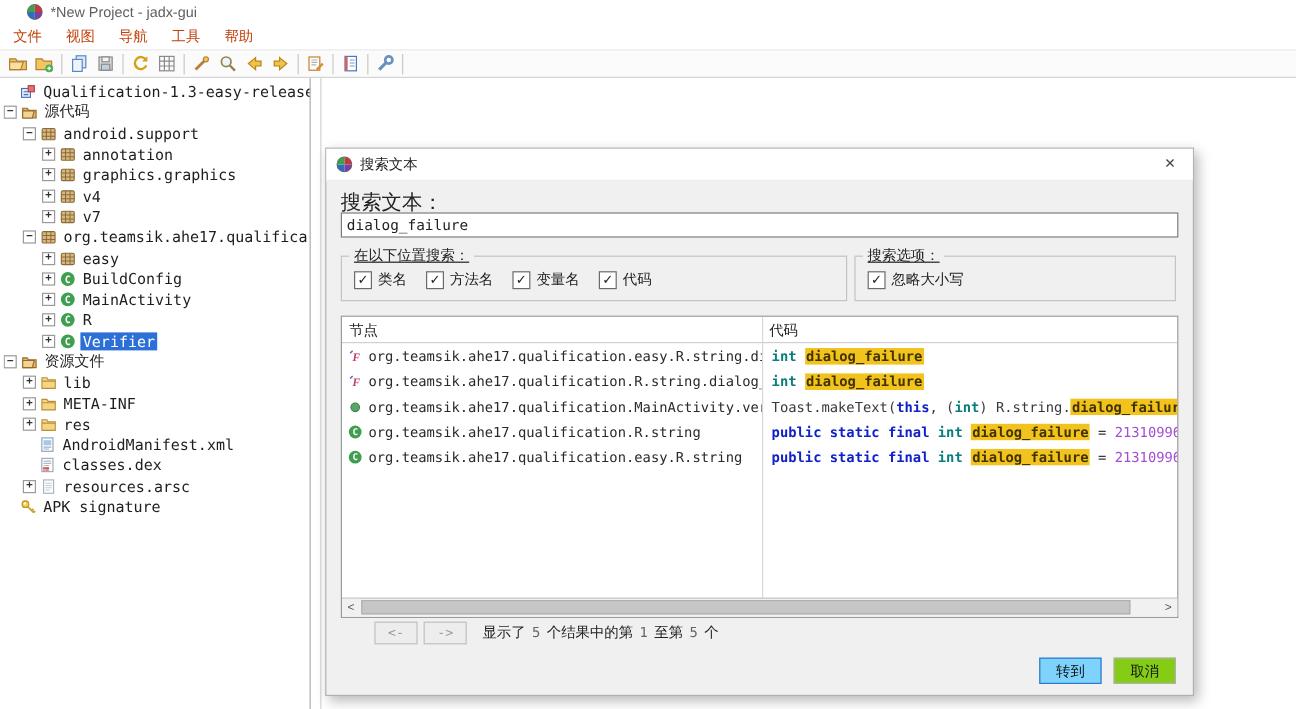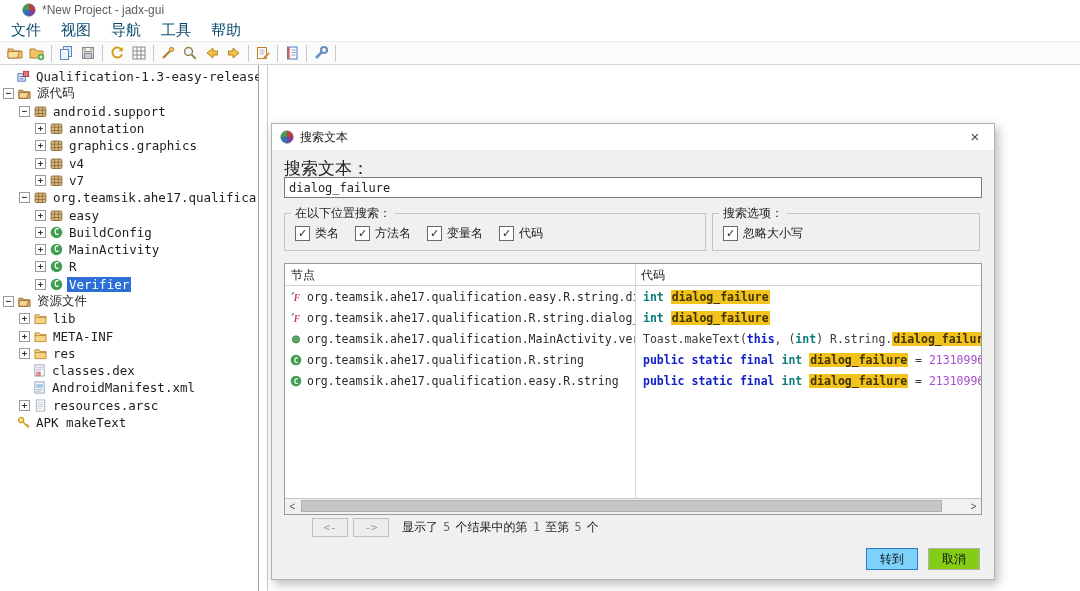--- a/index.html
+++ b/index.html
@@ -3,21 +3,21 @@
 <meta charset="utf-8">
 <style>
   html,body{margin:0;padding:0;width:1080px;height:591px;overflow:hidden;
     font-family:"Liberation Sans",sans-serif;background:#fff;}
   #app{position:relative;width:1080px;height:591px;background:#fff;}
 
   
   #titlebar{height:20px;display:flex;align-items:center;padding-left:22px;background:#fff;}
   #titlebar .ttext{font-size:12px;color:#5f5f5f;margin-left:6px;}
   #menubar{height:21px;display:flex;align-items:center;padding-left:8px;background:#fff;}
-  .mitem{font-size:15px;color:#0c4a6e;margin-right:14px;padding:2px 3px;cursor:default;}
+  .mitem{font-size:12px;color:#c2410c;margin-right:14px;padding:2px 3px;cursor:default;}
   #toolbar{height:22px;display:flex;align-items:center;padding-left:4px;background:#fbfbfb;
     border-top:1px solid #ececec;border-bottom:1px solid #d4d4d4;}
   .tbtn{width:22px;height:20px;display:flex;align-items:center;justify-content:center;border:none;background:transparent;padding:0;}
   .tsep{width:1px;height:17px;background:#c9c9c9;margin:0 3px;}
 
   
   #main{display:flex;height:527px;}
   #tree-panel{width:258px;border-right:1px solid #a0a0a0;overflow:hidden;background:#fff;}
   #splitter{width:8px;background:#fff;border-right:1px solid #c9c9c9;}
   #content-panel{flex:1;background:#fff;}
@@ -38,21 +38,21 @@
   .dlg-title{height:26px;background:#fff;display:flex;align-items:center;padding:0 8px;border-bottom:1px solid #ececec;}
   .dlg-title .dttext{font-size:12px;color:#222;margin-left:6px;flex:1;}
   .dlg-close{width:22px;height:20px;border:none;background:transparent;font-size:15px;color:#444;line-height:18px;padding:0;}
   .dlg-body{position:absolute;left:0;right:0;top:27px;bottom:0;}
   .s-label{position:absolute;left:12px;top:6px;font-size:17px;color:#222;}
   #search-input{position:absolute;left:12px;right:12px;top:26px;height:19px;border:1px solid #7a7a7a;
     font-family:"DejaVu Sans Mono",monospace;font-size:12px;color:#222;padding:0 4px;background:#fff;}
   fieldset{position:absolute;margin:0;padding:0;border:1px solid #c4c4c4;background:transparent;}
   #scope-group{left:12px;top:54px;width:420px;height:44px;}
   #options-group{left:440px;top:54px;right:14px;height:44px;}
-  legend{font-size:12px;color:#222;margin-left:6px;padding:0 4px;}
+  legend{font-size:12px;color:#222;margin-left:6px;padding:0 4px;text-decoration:underline;}
   .cbrow{display:flex;gap:16px;padding:3px 0 0 10px;}
   .cb{display:flex;align-items:center;gap:5px;font-size:12px;color:#222;}
   .box{width:13px;height:13px;border:1px solid #6a6a6a;background:#fff;display:flex;align-items:center;
     justify-content:center;font-size:11px;color:#222;flex:none;}
 
   
   #results{position:absolute;left:12px;right:12px;top:112px;height:250px;background:#fff;border:1px solid #9a9a9a;}
   .thead{display:flex;height:21px;border-bottom:1px solid #d0d0d0;}
   .th{font-size:12px;color:#222;padding:3px 0 0 6px;box-sizing:border-box;}
   .th.noded{width:350px;}
@@ -415,62 +415,62 @@
                 <path d="M1 6h12" stroke="#b98f3e"></path>
               </svg>
             </span>
             <span class="tlabel">res</span>
           </div>
           <div class="trow">
             <span class="tind" style="width: 16px;"></span>
             <span class="tspace"></span>
             <span class="icn" style="width: 13px; height: 13px; margin-right: 4px;">
               <svg viewBox="0 0 14 14" width="13" height="13">
+                <rect x="2" y="1" width="10" height="12" fill="#fff" stroke="#8aa0b8"></rect>
+                <rect x="3.5" y="3" width="7" height="4.6" fill="#a8c8e8"></rect>
+                <path d="M3.5 9.3h7M3.5 11h5" stroke="#9ab0c8"></path>
+              </svg>
+            </span>
+            <span class="tlabel">AndroidManifest.xml</span>
+          </div>
+          <div class="trow">
+            <span class="tind" style="width: 16px;"></span>
+            <span class="tspace"></span>
+            <span class="icn" style="width: 13px; height: 13px; margin-right: 4px;">
+              <svg viewBox="0 0 14 14" width="13" height="13">
                 <rect x="2" y="1" width="10" height="12" fill="#fff" stroke="#98a4b4"></rect>
                 <path d="M3.5 3.5h7M3.5 5.5h7M3.5 7.5h5" stroke="#b0bac8"></path>
                 <rect x="3" y="9" width="5.5" height="3.5" fill="#d05050"></rect>
                 <text x="5.7" y="12" font-size="3.4" fill="#fff" text-anchor="middle" font-family="monospace">dex</text>
               </svg>
             </span>
             <span class="tlabel">classes.dex</span>
           </div>
           <div class="trow">
             <span class="tind" style="width: 16px;"></span>
-            <span class="tspace"></span>
-            <span class="icn" style="width: 13px; height: 13px; margin-right: 4px;">
-              <svg viewBox="0 0 14 14" width="13" height="13">
-                <rect x="2" y="1" width="10" height="12" fill="#fff" stroke="#8aa0b8"></rect>
-                <rect x="3.5" y="3" width="7" height="4.6" fill="#a8c8e8"></rect>
-                <path d="M3.5 9.3h7M3.5 11h5" stroke="#9ab0c8"></path>
-              </svg>
-            </span>
-            <span class="tlabel">AndroidManifest.xml</span>
-          </div>
-          <div class="trow">
-            <span class="tind" style="width: 16px;"></span>
             <span class="toggle">+</span>
             <span class="icn" style="width: 13px; height: 13px; margin-right: 4px;">
               <svg viewBox="0 0 14 14" width="13" height="13">
                 <rect x="2.5" y="1" width="9" height="12" fill="#fdfdfd" stroke="#a8b0bc"></rect>
                 <path d="M4 4h6M4 6h6M4 8h6M4 10h4" stroke="#c4ccd8"></path>
               </svg>
             </span>
             <span class="tlabel">resources.arsc</span>
           </div>
           <div class="trow">
             <span class="tind" style="width: 0px;"></span>
             <span class="tspace"></span>
             <span class="icn" style="width: 13px; height: 13px; margin-right: 4px;">
               <svg viewBox="0 0 14 14" width="13" height="13">
                 <circle cx="4.5" cy="4.5" r="3" fill="#f3cd52" stroke="#b89020"></circle>
                 <circle cx="4" cy="4" r="1" fill="#fff"></circle>
                 <path d="M6.8 6.8 12 12M10.2 10.2l1.6-1.4M11.8 11.8l1.4-1.2" stroke="#c9a12e" stroke-width="1.6"></path>
               </svg>
             </span>
-            <span class="tlabel">APK makeText</span>
+            <span class="tlabel">APK signature</span>
           </div>
         </div>
     </div>
     <div id="splitter"></div>
     <div id="content-panel"></div>
   </div>
 
   <div id="dialog">
     <div class="dlg-title">
       <span class="icn" style="width: 14px; height: 14px;">

